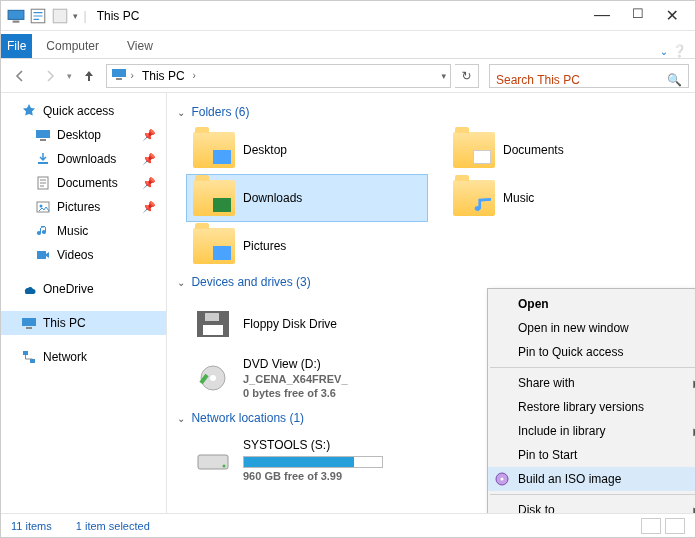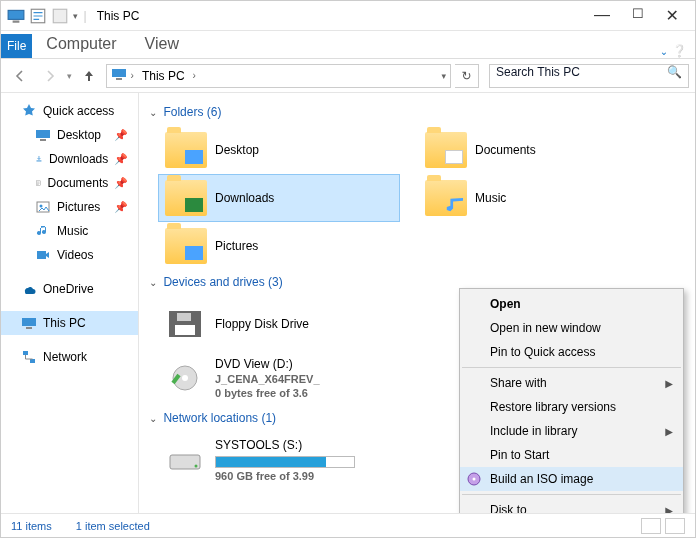--- a/index.html
+++ b/index.html
@@ -6,35 +6,35 @@
 body { background: #fff; font-size: 12px; color: #000; width: 696px; height: 538px; overflow: hidden; border: 1px solid #ccc; }
 
 .titlebar { height: 30px; display: flex; align-items: center; padding: 0 2px; border-bottom: 1px solid #e5e5e5; }
 .titlebar .qat { display: flex; align-items: center; gap: 4px; padding-left: 4px; }
 .titlebar .qat-icon { width: 18px; height: 18px; display: flex; align-items: center; justify-content: center; }
 .titlebar .title { margin-left: 8px; font-size: 12px; }
 .titlebar .controls { margin-left: auto; display: flex; gap: 22px; padding-right: 14px; color: #333; }
 
 .ribbon { height: 28px; display: flex; align-items: flex-end; border-bottom: 1px solid #ddd; }
 .ribbon .file-tab { background: #1979ca; color: #fff; padding: 5px 6px; font-size: 12px; }
-.ribbon .tab { color: #555; padding: 5px 14px; font-size: 16px; }
+.ribbon .tab { color: #555; padding: 5px 14px; font-size: 12px; }
 .ribbon .collapse { margin-left: auto; padding-right: 8px; display:flex; gap:4px; align-items:center; color:#1979ca; }
 
 .navrow { height: 34px; display: flex; align-items: center; padding: 3px 6px; gap: 4px; border-bottom: 1px solid #e5e5e5; }
 .navbtn { width: 26px; height: 26px; display: flex; align-items: center; justify-content: center; color: #888; border: none; background: none; }
 .navbtn.enabled { color: #444; }
 .addressbar { flex: 1; height: 24px; border: 1px solid #ccc; display: flex; align-items: center; padding: 0 4px; gap: 4px; }
 .addressbar .crumb { padding: 2px 4px; }
 .addressbar .arrow { color: #666; font-size: 10px; }
 .refresh { width: 24px; height: 24px; border: 1px solid #ccc; border-left: none; display:flex; align-items:center; justify-content:center; color:#555; }
-.searchbox { width: 200px; height: 24px; border: 1px solid #ccc; margin-left: 6px; display: flex; align-items: flex-start; padding: 0 6px; color: #0f172a; }
+.searchbox { width: 200px; height: 24px; border: 1px solid #ccc; margin-left: 6px; display: flex; align-items: flex-end; padding: 0 6px; color: #c2410c; }
 .searchbox .mag { margin-left: auto; }
 
 .body { display: flex; height: calc(100% - 30px - 28px - 34px - 24px); }
-.sidebar { width: 138px; border-right: 1px solid #e5e5e5; padding: 6px 0; overflow:hidden; }
+.sidebar { width: 166px; border-right: 1px solid #e5e5e5; padding: 6px 0; overflow:hidden; }
 .tree-item { display: flex; align-items: center; height: 24px; padding-left: 20px; gap: 6px; }
 .tree-item.indent { padding-left: 34px; }
 .tree-item .pin { margin-left: auto; margin-right: 10px; color: #999; font-size: 11px; }
 .tree-item.selected { background: #cde8ff; }
 .tree-icon { width: 16px; height: 16px; display:flex; align-items:center; justify-content:center; }
 .tree-spacer { height: 10px; }
 
 .content { flex: 1; padding: 6px 0 6px 10px; position: relative; overflow:hidden; }
 .group-header { color: #1a5fb4; font-size: 12px; display:flex; align-items:center; gap:6px; margin: 6px 0 8px 0; }
 .group-header .chev { font-size: 10px; color:#555; }

